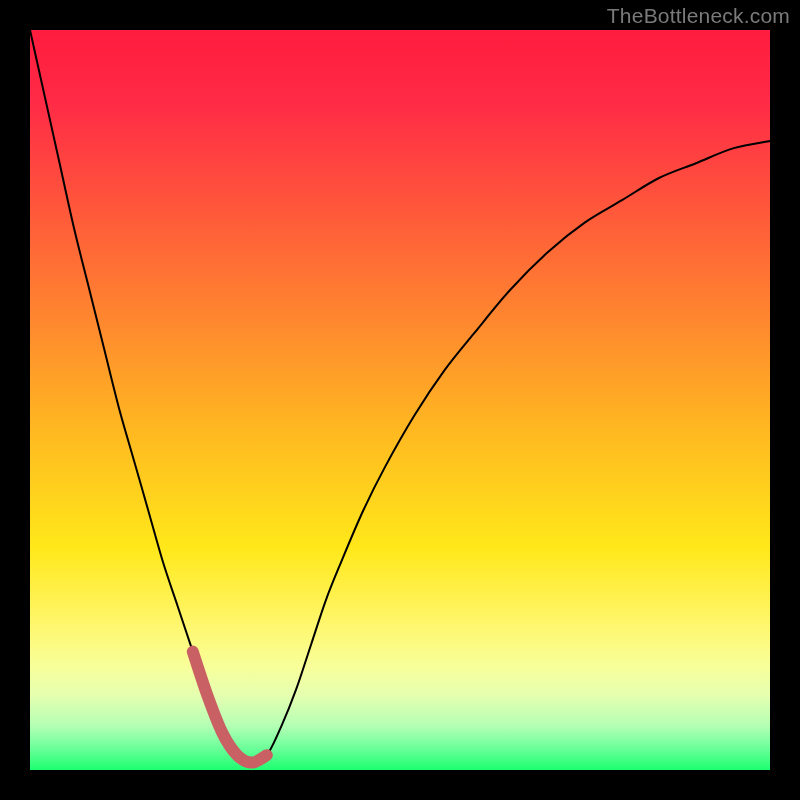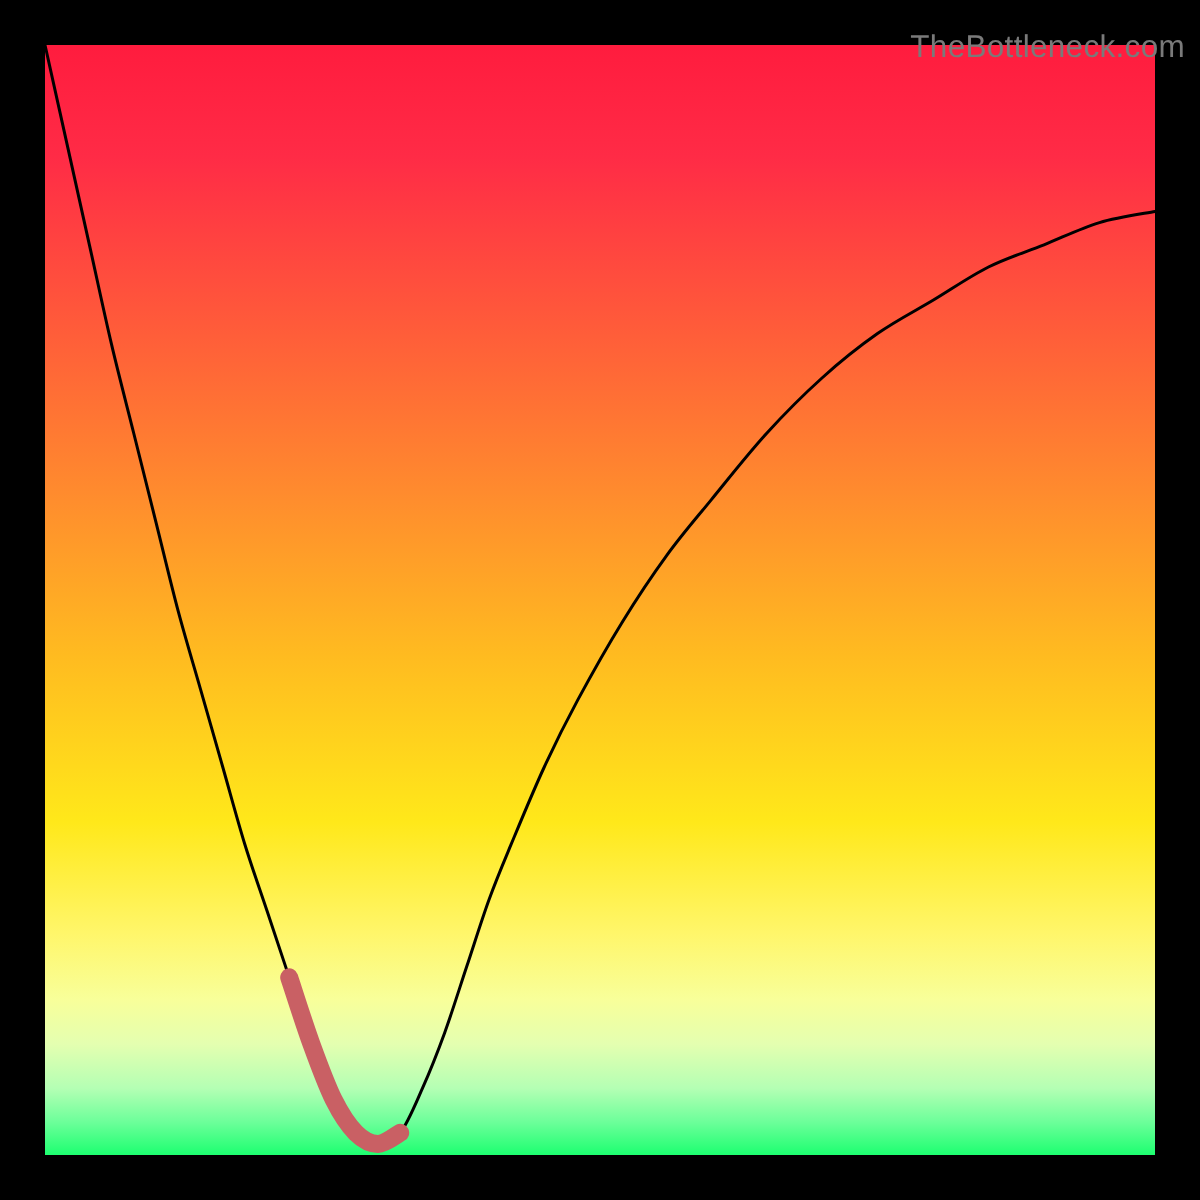--- a/index.html
+++ b/index.html
@@ -12,21 +12,21 @@
     font-family: Arial, Helvetica, sans-serif;
   }
   .canvas {
     position: absolute;
     top: 0; left: 0;
     width: 800px;
     height: 800px;
   }
   .watermark {
     position: absolute;
-    top: 20px;
+    top: 4px;
     right: 10px;
     color: #7a7a7a;
     font-size: 21px;
     font-weight: 400;
     letter-spacing: 0.2px;
     user-select: none;
   }
 </style>
 </head>
 <body>

